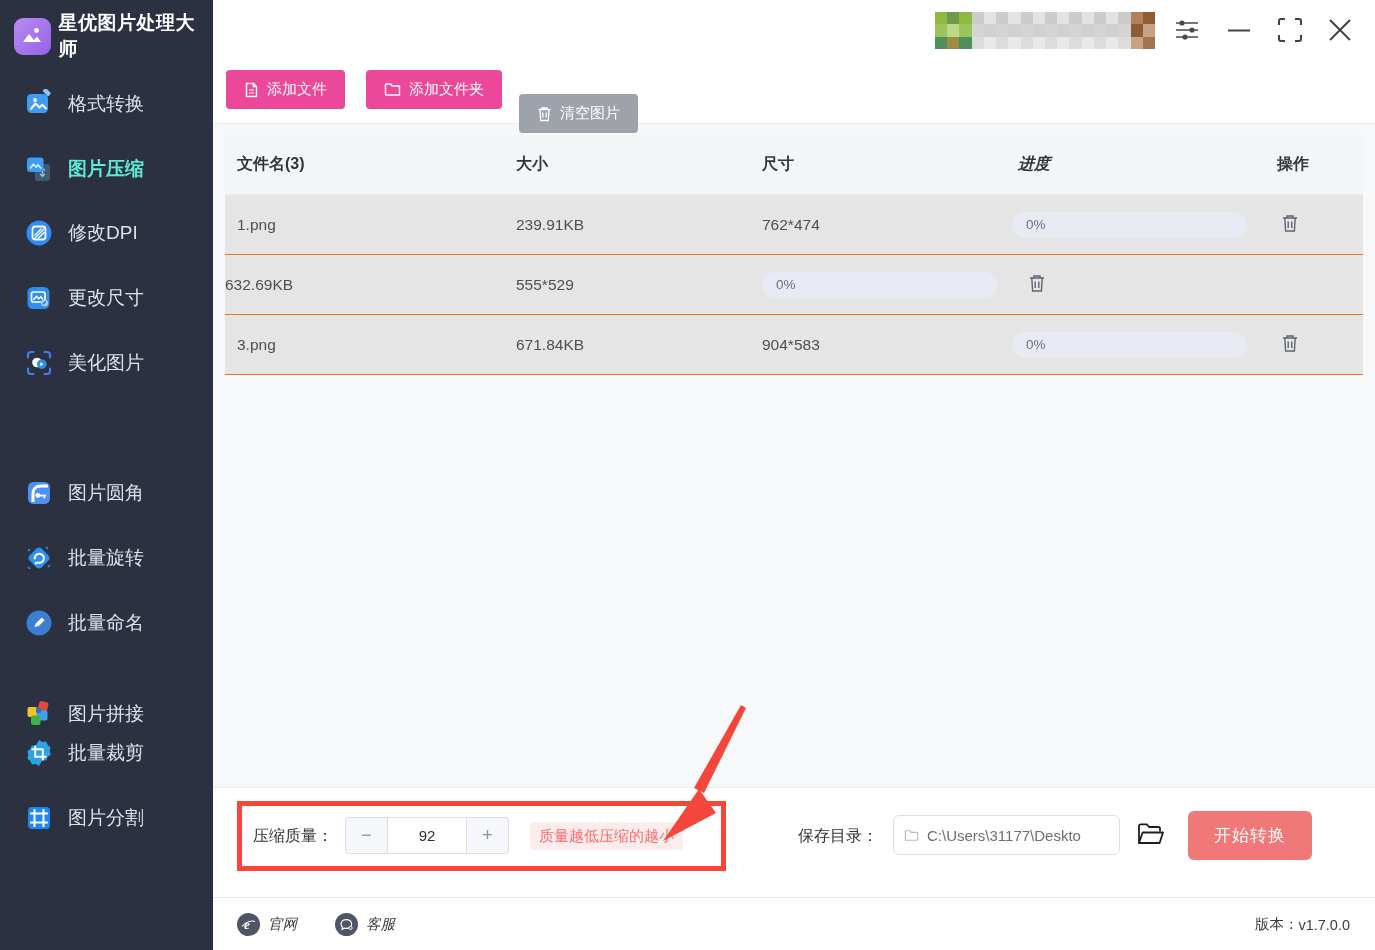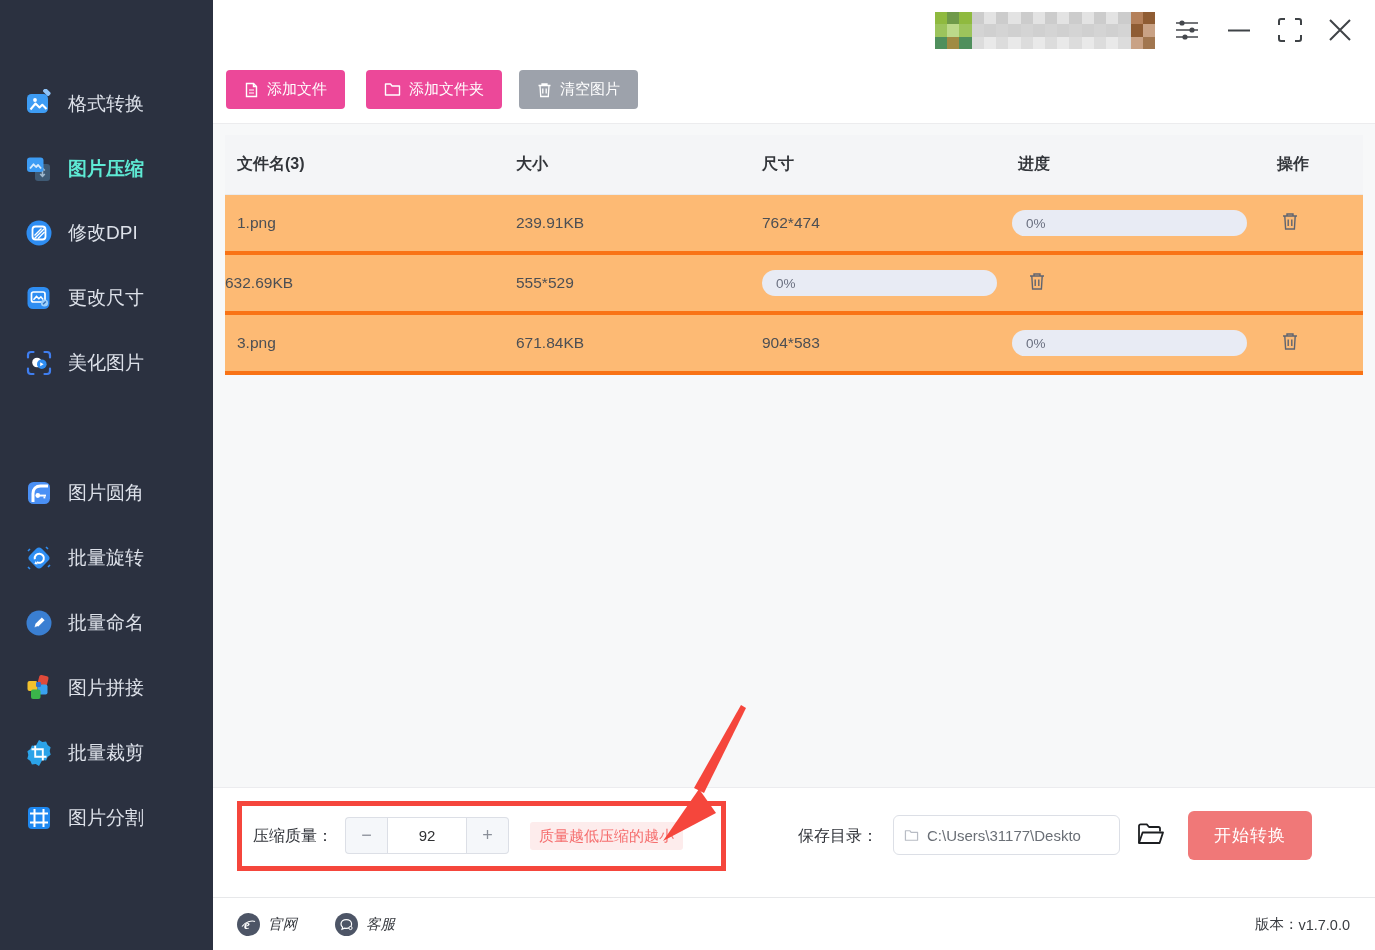--- a/index.html
+++ b/index.html
@@ -35,36 +35,36 @@
   .topbar {
     position:absolute; left:0; top:0; width:1162px; height:124px;
     background:#ffffff; border-bottom:1px solid #ececee;
   }
   .btn {
     position:absolute; top:70px; height:39px; border:none; border-radius:4px;
     color:#fff; font-size:15px; font-family:inherit; display:flex; align-items:center;
     gap:8px; padding:0 18px; cursor:pointer;
   }
   .btn-blue { background:#ec4899;text-align:center; }
-  .btn-gray { background:#9da2ab; }
+  .btn-gray { background:#9da2ab;margin-top:24px; }
   
   .mosaic {
     position:absolute; left:722px; top:12px; width:220px; height:37px;
     display:grid; grid-template-columns:repeat(18,1fr); grid-template-rows:repeat(3,1fr);
   }
   .win-icon { position:absolute; top:16px; width:28px; height:28px; cursor:pointer; }
   
   .table-card { position:absolute; left:12px; top:135px; width:1138px; background:#fff; }
   .t-row {
     display:grid; grid-template-columns:291px 246px 250px 253px 1fr;
-    align-items:center; height:60px; background:#fdba74; border-bottom:4px solid #f97316;
+    align-items:center; height:60px; background:#e5e5e5; border-bottom:1px solid #f97316;
   }
   .t-head { background:#f4f5f7; border-bottom:1px solid #e9ebee; font-weight:700; color:#32353a; font-size:16px; }
   .t-head .c1,.t-row .c1 { padding-left:12px; }
-  .t-head .c4 { padding-left:6px; }
+  .t-head .c4 { padding-left:6px;font-style:italic; }
   .c5 { padding-left:12px; }
   .t-row .cell { font-size:15.5px; color:#4c4f54; }
   .t-head .cell { font-size:16px; color:#32353a; }
   .pill {
     width:235px; height:26px; border-radius:13px; background:#e8ebf4;
     display:flex; align-items:center; padding-left:14px;
     font-size:13.5px; color:#6b7080;
   }
   .trash-btn { background:none; border:none; cursor:pointer; width:26px; height:26px; padding:0; }
   
@@ -120,20 +120,30 @@
   .anno-rect {
     position:absolute; left:237px; top:801px; width:489px; height:70px;
     border:5px solid #f5463c; z-index:20; pointer-events:none;
   }
   .anno-arrow { position:absolute; left:0; top:0; width:1375px; height:950px; z-index:21; pointer-events:none; }
 </style>
 </head>
 <body>
 
 <aside class="sidebar">
+  <div class="logo-row">
+    <div class="logo-badge">
+      <svg width="24" height="24" viewBox="0 0 24 24">
+        <rect x="1" y="1" width="22" height="22" rx="5" fill="none"></rect>
+        <path d="M3 18l6-8 5 6 3-3.5 4 5.5z" fill="#ffffff"></path>
+        <circle cx="16.5" cy="6.5" r="2.4" fill="#ffffff"></circle>
+      </svg>
+    </div>
+    <div class="app-title">星优图片处理大师</div>
+  </div>
 
   <div class="nav-item" style="top:86px">
     <svg class="nav-icon" viewBox="0 0 30 30">
       <rect x="19" y="1" width="8" height="4.5" rx="1.6" transform="rotate(45 23 3)" fill="#8ec3f8"></rect>
       <rect x="3" y="5" width="21" height="19" rx="4.5" fill="#3d9cf4"></rect>
       <circle cx="11" cy="11" r="1.9" fill="#fff"></circle>
       <path d="M6.5 20.5l5-6 4 4 2.8-2.8 4.2 4.3" stroke="#fff" stroke-width="2" fill="none" stroke-linejoin="round"></path>
     </svg>
     <span class="nav-label">格式转换</span>
   </div>
@@ -202,21 +212,21 @@
 
   <div class="nav-item" style="top:605px">
     <svg class="nav-icon" viewBox="0 0 30 30">
       <circle cx="15" cy="15" r="12.5" fill="#3a7fd2"></circle>
       <path d="M10.5 19.5l1-3.8 6.3-6.3 2.8 2.8-6.3 6.3z" fill="#fff"></path>
       <path d="M10.5 19.5l3.6-1" stroke="#3a7fd2" stroke-width=".8"></path>
     </svg>
     <span class="nav-label">批量命名</span>
   </div>
 
-  <div class="nav-item" style="top:670px">
+  <div class="nav-item" style="top:696px">
     <svg class="nav-icon" viewBox="0 0 30 30">
       <rect x="14.5" y="2.5" width="9.5" height="9.5" rx="2" transform="rotate(14 19 7)" fill="#e04a3a"></rect>
       <rect x="3.5" y="8" width="10" height="10" rx="2" fill="#f2c12e"></rect>
       <rect x="13.5" y="11.5" width="10" height="10" rx="2" fill="#3aa2f0"></rect>
       <rect x="7" y="16.5" width="9.5" height="9.5" rx="2" fill="#3bb54a"></rect>
       <rect x="12" y="9" width="5" height="5" rx="1.2" fill="#2f6fd0"></rect>
     </svg>
     <span class="nav-label">图片拼接</span>
   </div>
 

